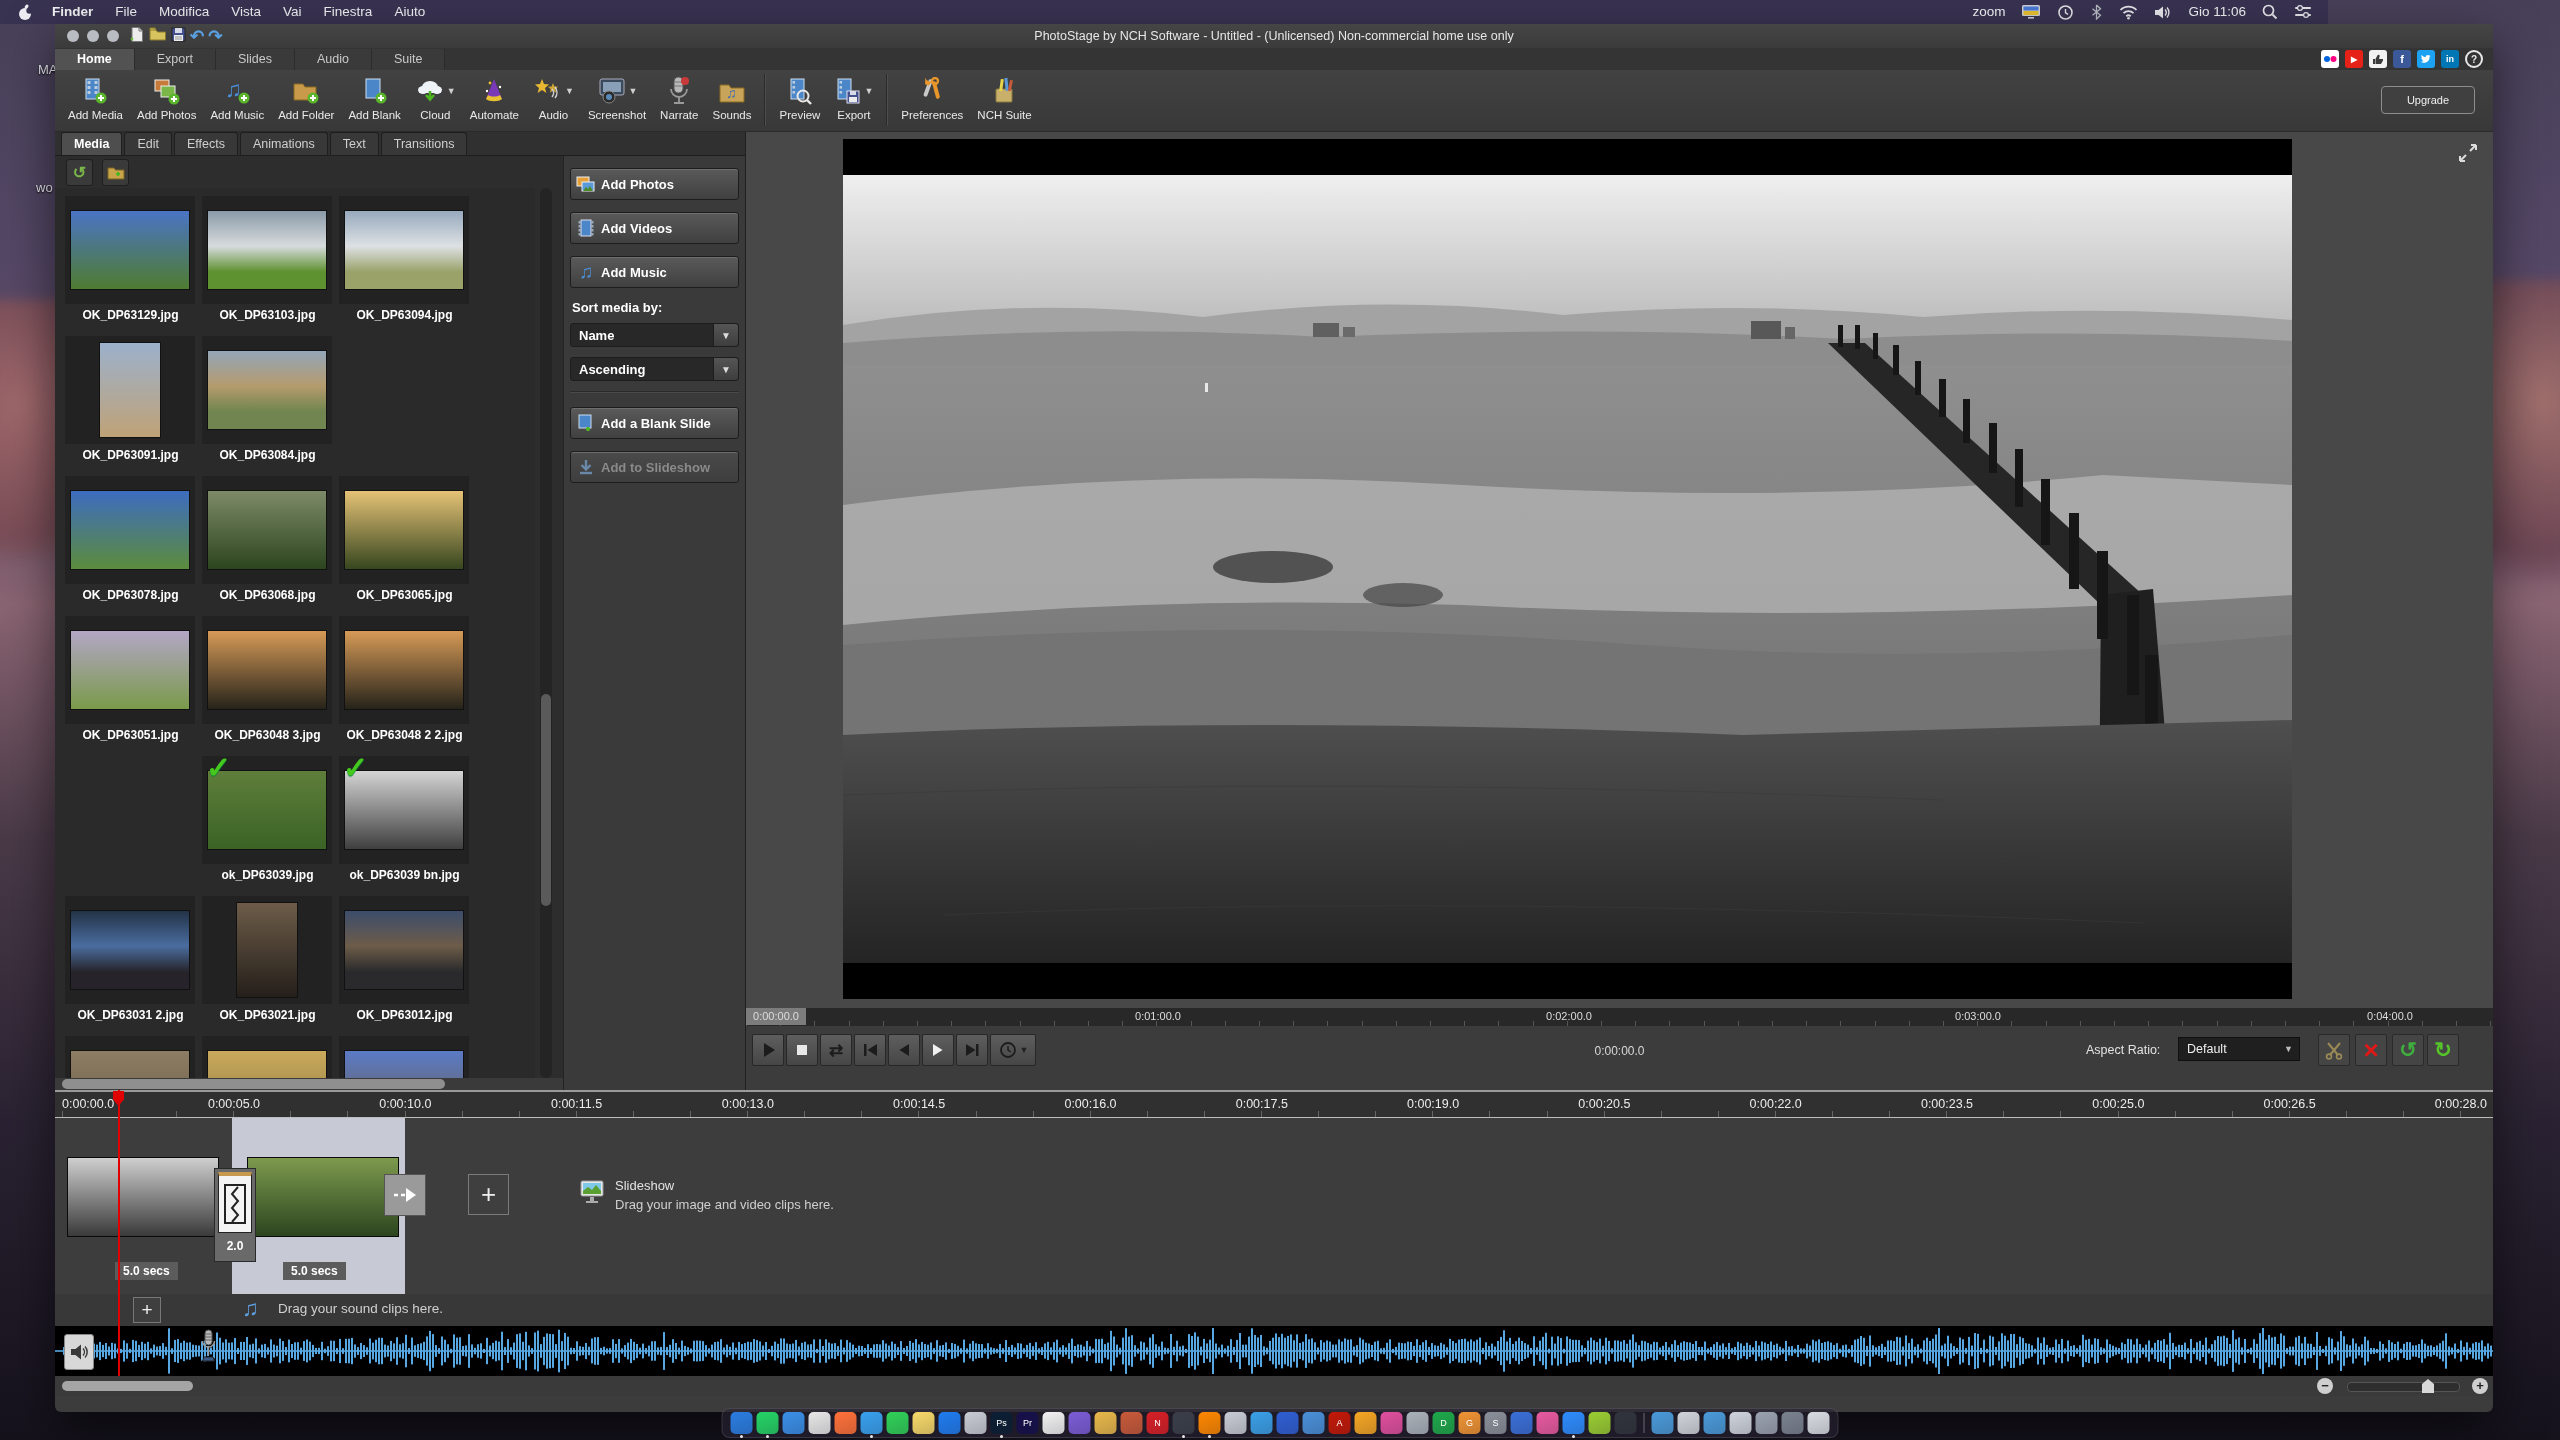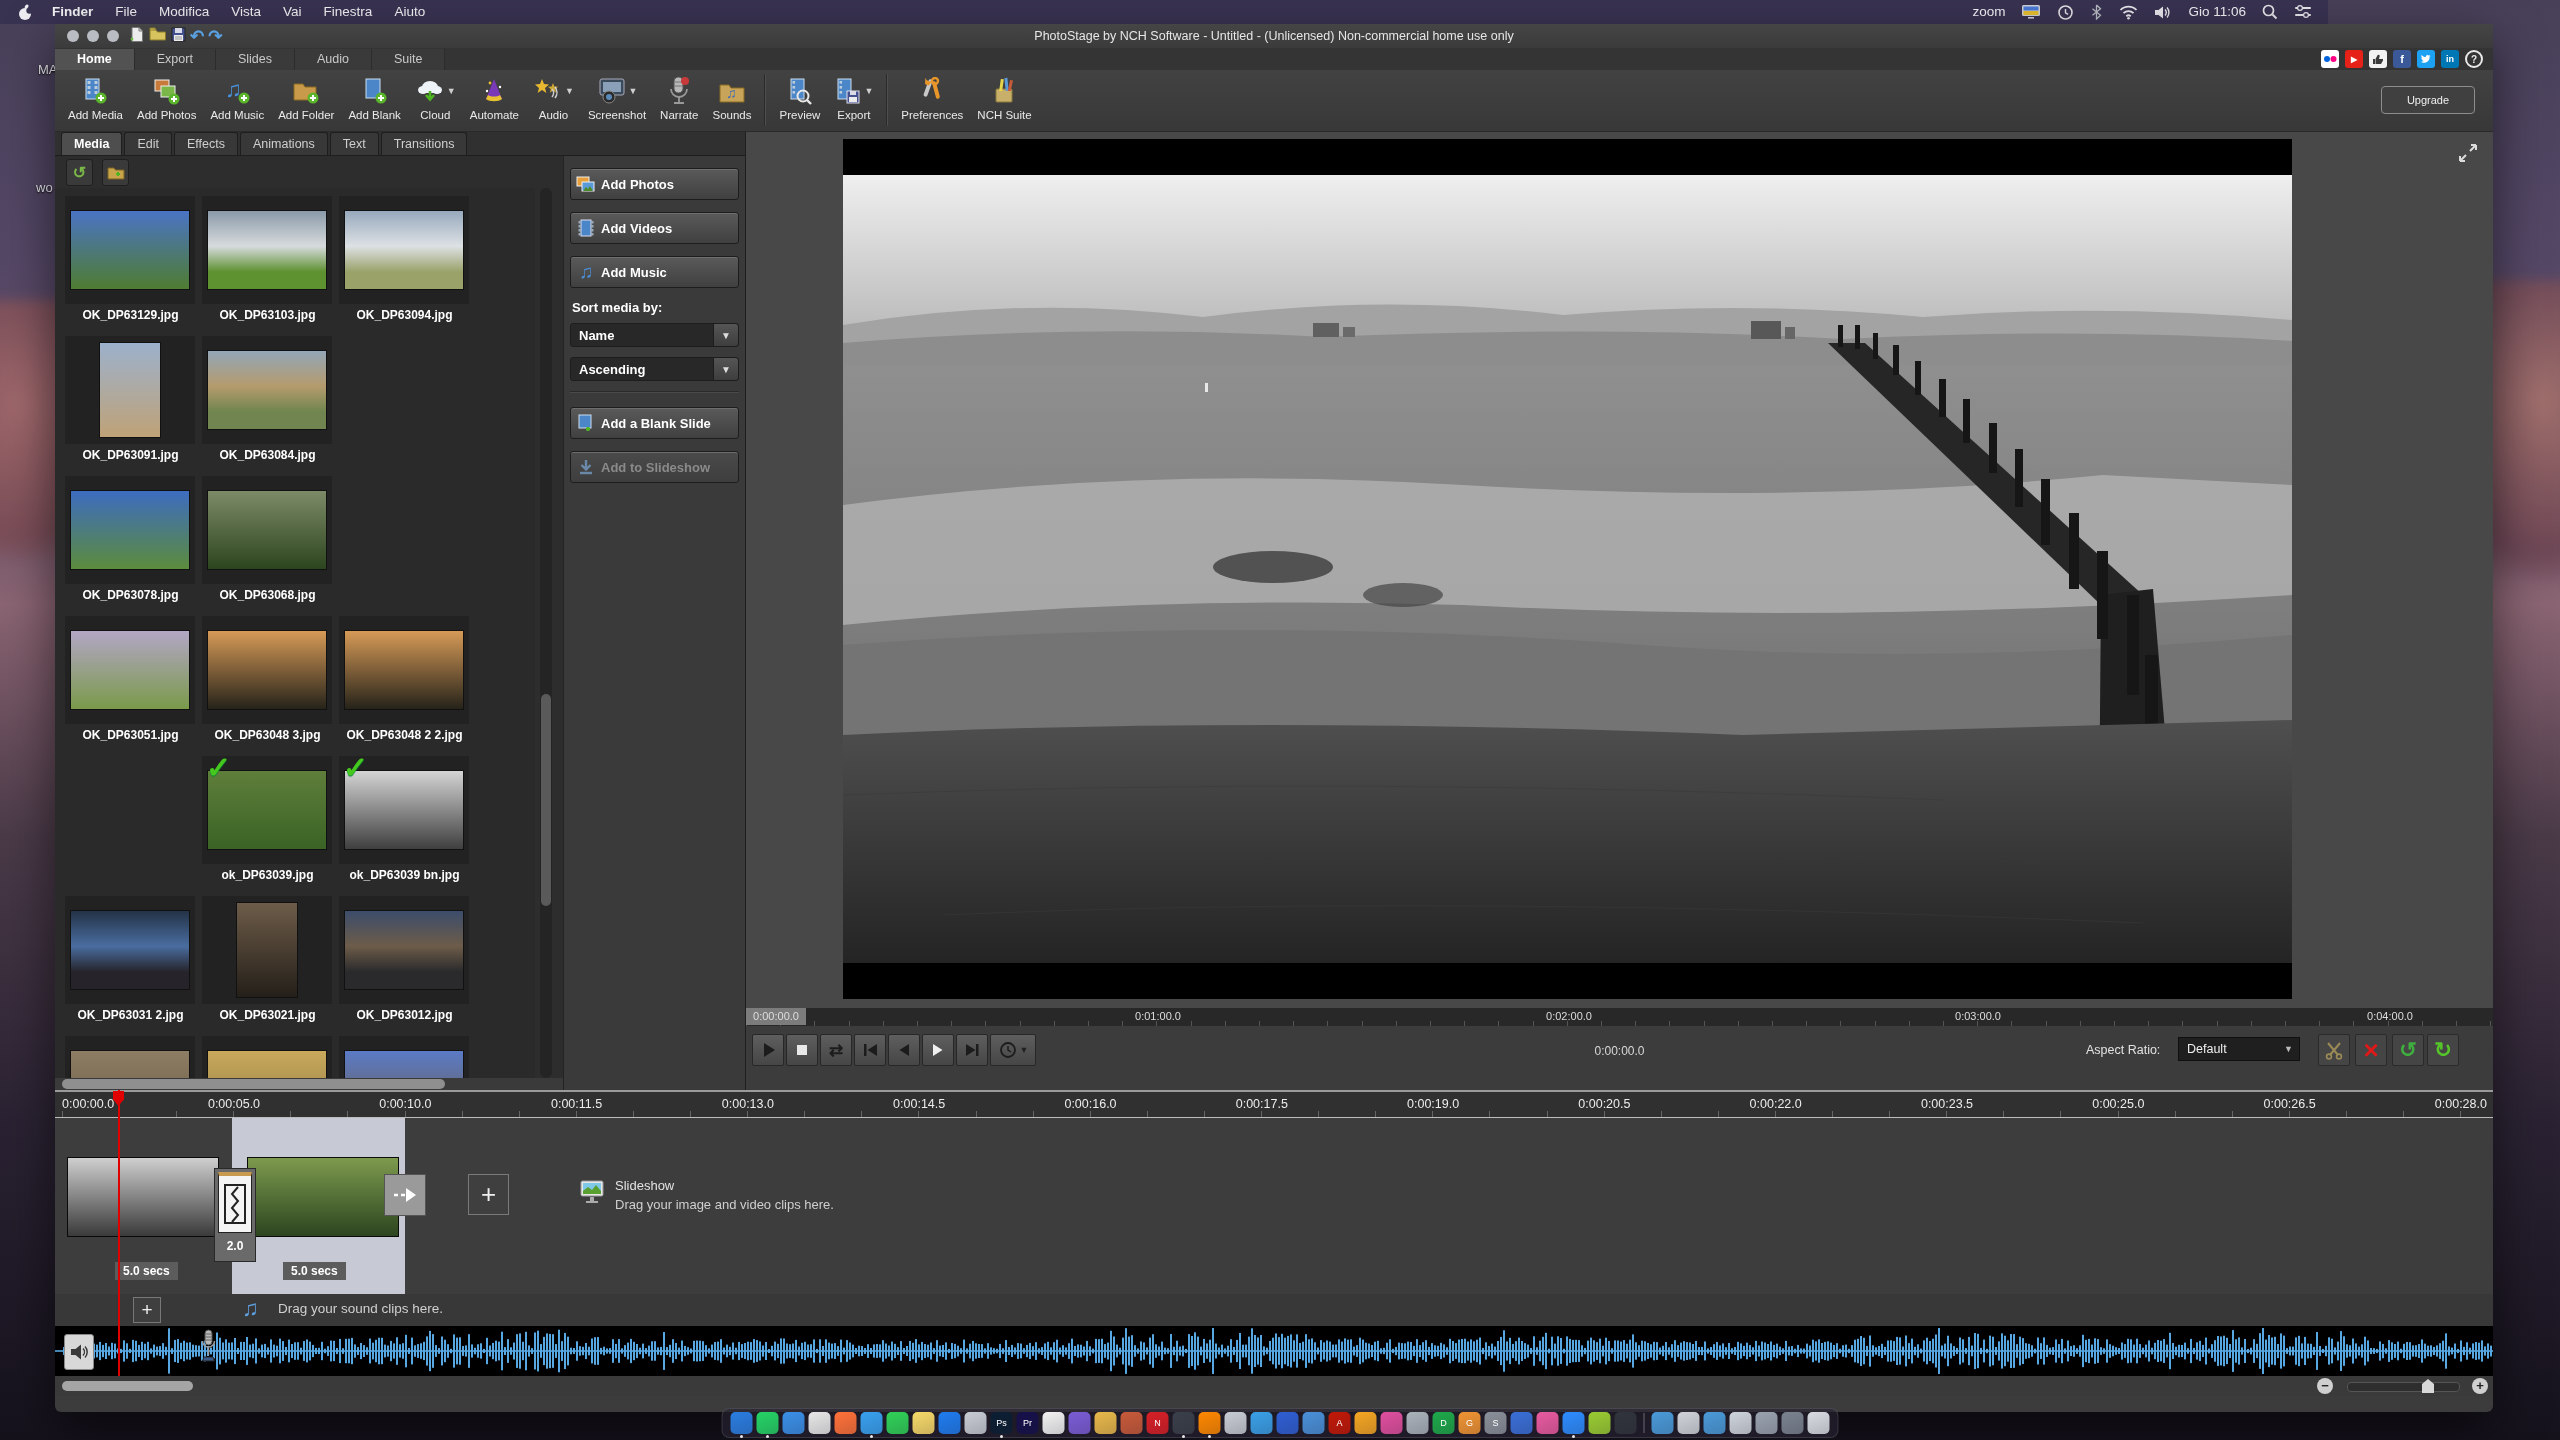--- a/index.html
+++ b/index.html
@@ -505,20 +505,26 @@
               <div class="mtile">
                 <div class="mimg" style="background: linear-gradient(rgb(61, 108, 192), rgb(92, 140, 60)); width: 118px; height: 78px;"></div>
               </div>
               <div class="mlabel">OK_DP63078.jpg</div>
             </div>
             <div class="mcell" style="left: 144px; top: 288px;">
               <div class="mtile">
                 <div class="mimg" style="background: linear-gradient(rgb(125, 138, 104), rgb(44, 69, 31)); width: 118px; height: 78px;"></div>
               </div>
               <div class="mlabel">OK_DP63068.jpg</div>
+            </div>
+            <div class="mcell" style="left: 281px; top: 288px;">
+              <div class="mtile">
+                <div class="mimg" style="background: linear-gradient(rgb(229, 194, 118), rgb(55, 70, 31)); width: 118px; height: 78px;"></div>
+              </div>
+              <div class="mlabel">OK_DP63065.jpg</div>
             </div>
             <div class="mcell" style="left: 7px; top: 428px;">
               <div class="mtile">
                 <div class="mimg" style="background: linear-gradient(rgb(179, 166, 198), rgb(122, 154, 74)); width: 118px; height: 78px;"></div>
               </div>
               <div class="mlabel">OK_DP63051.jpg</div>
             </div>
             <div class="mcell" style="left: 144px; top: 428px;">
               <div class="mtile">
                 <div class="mimg" style="background: linear-gradient(rgb(214, 154, 87), rgb(38, 35, 26)); width: 118px; height: 78px;"></div>

